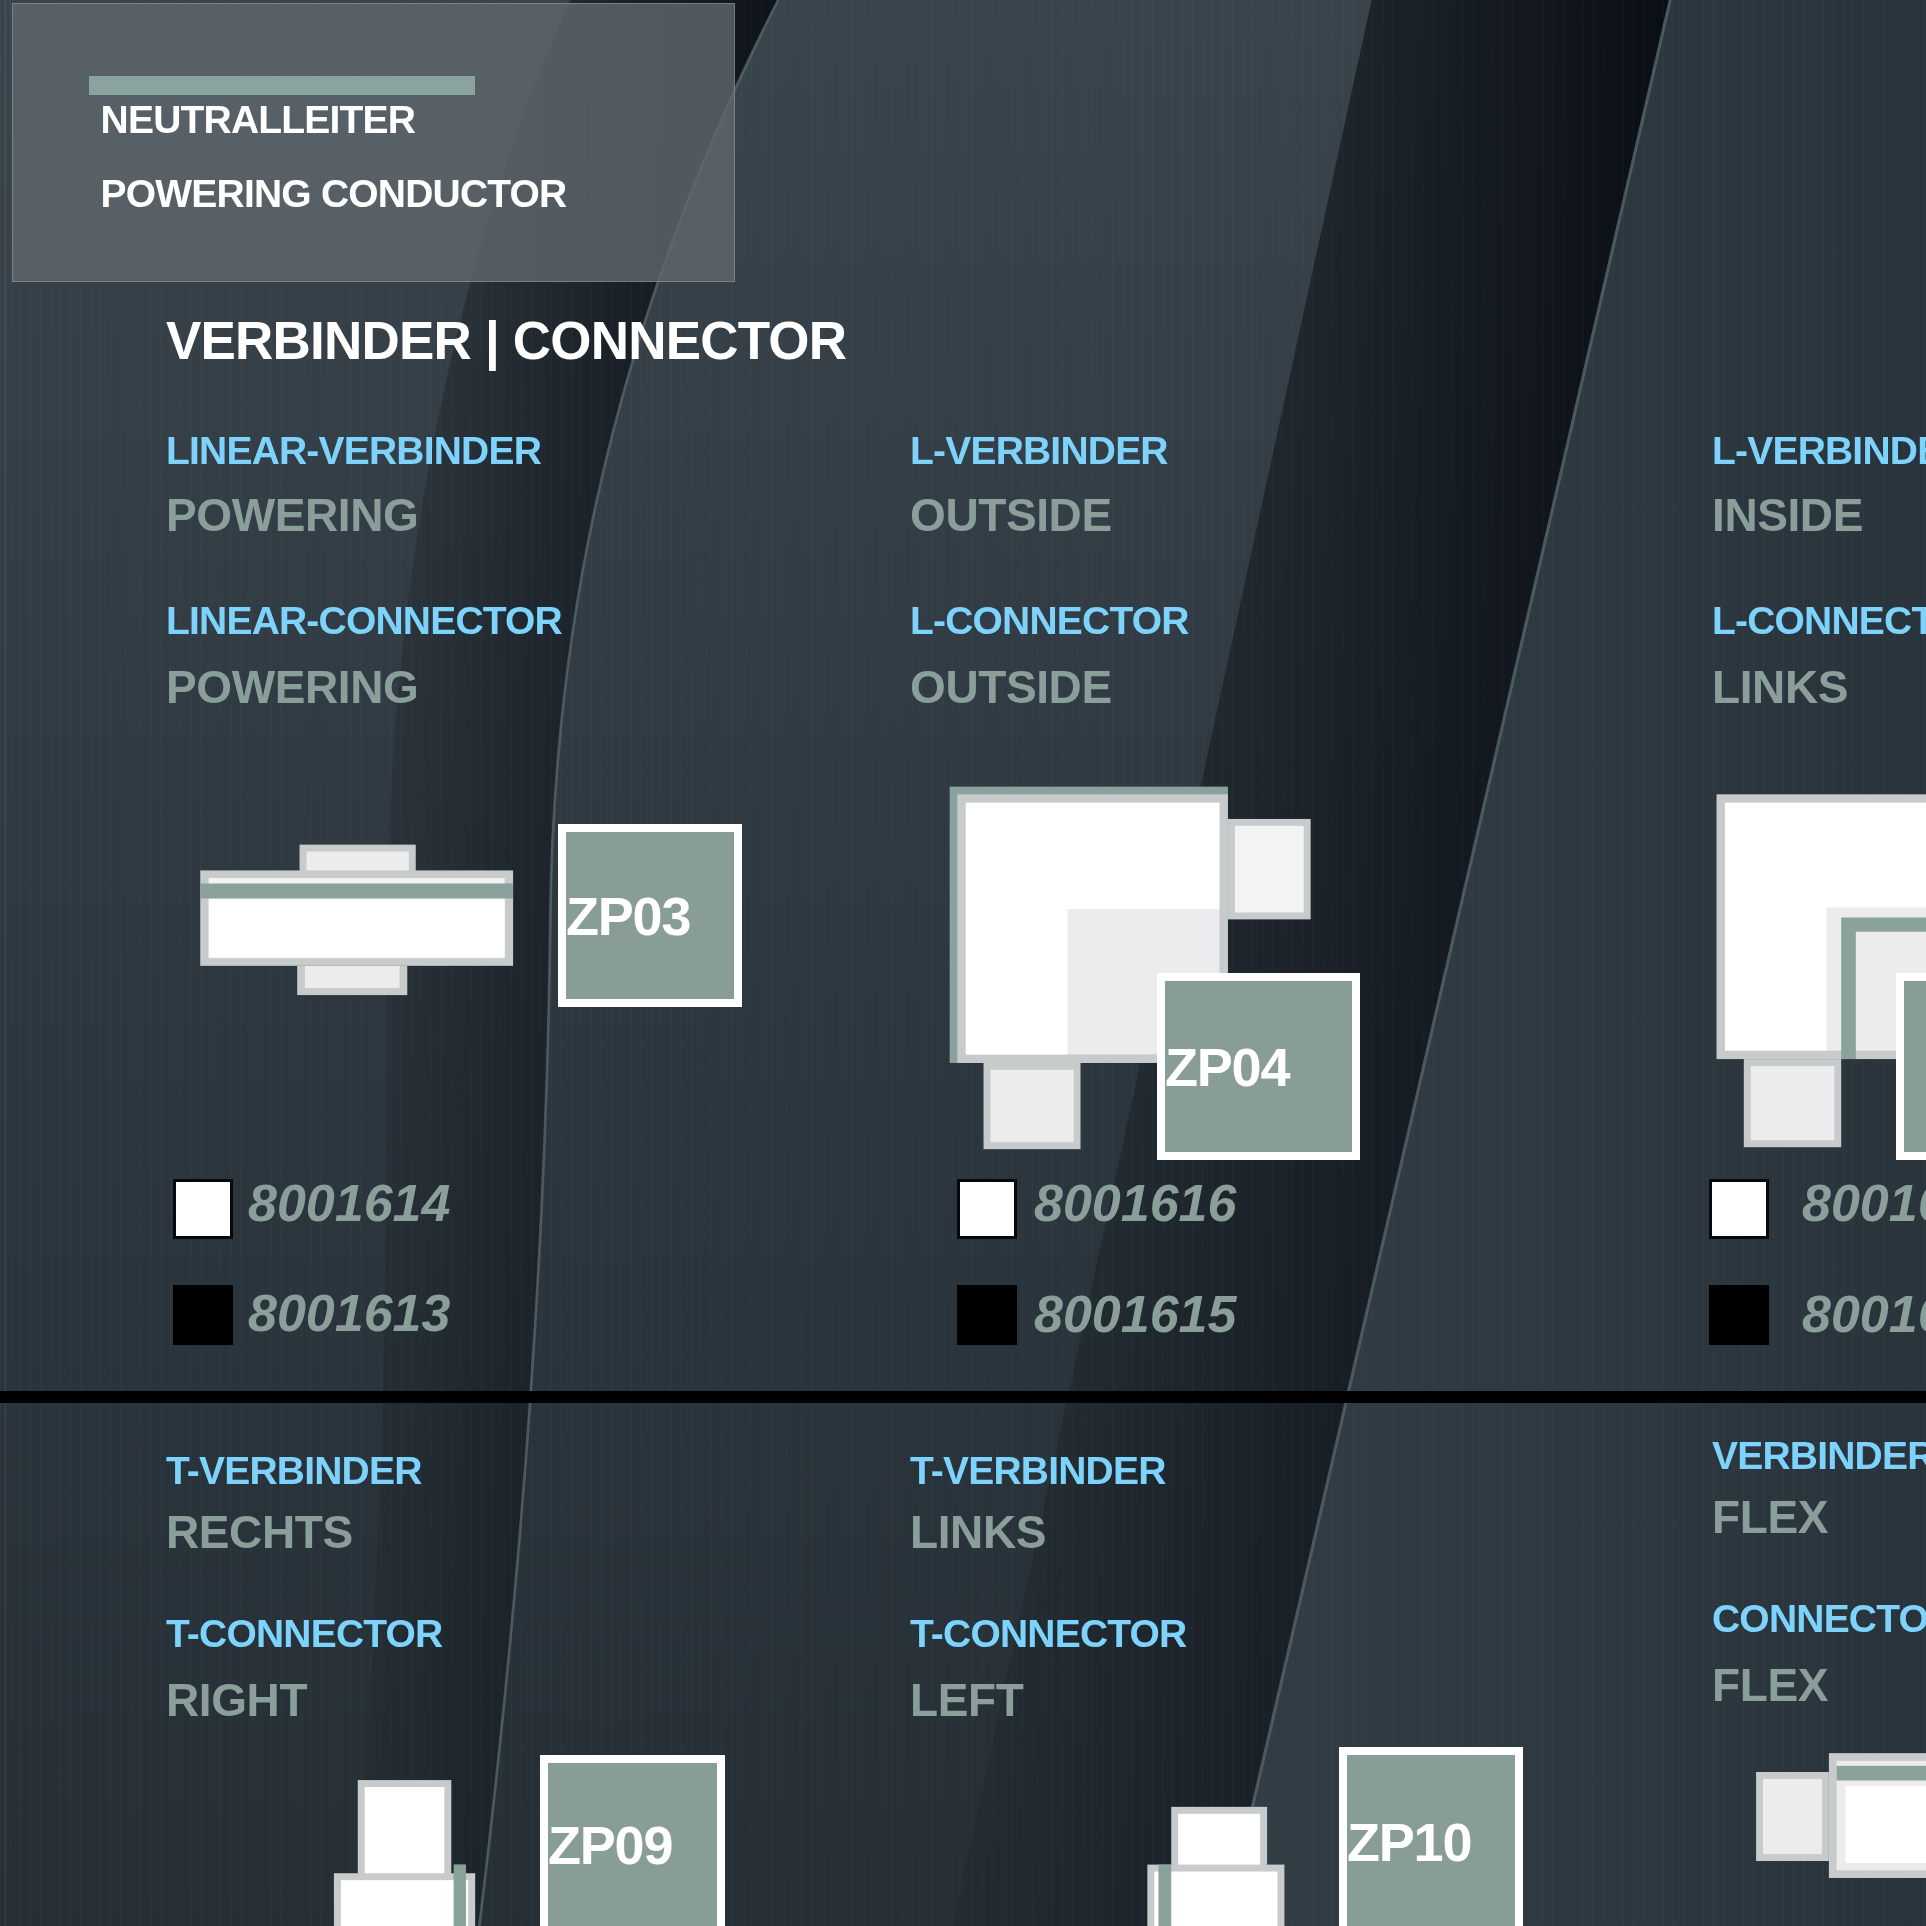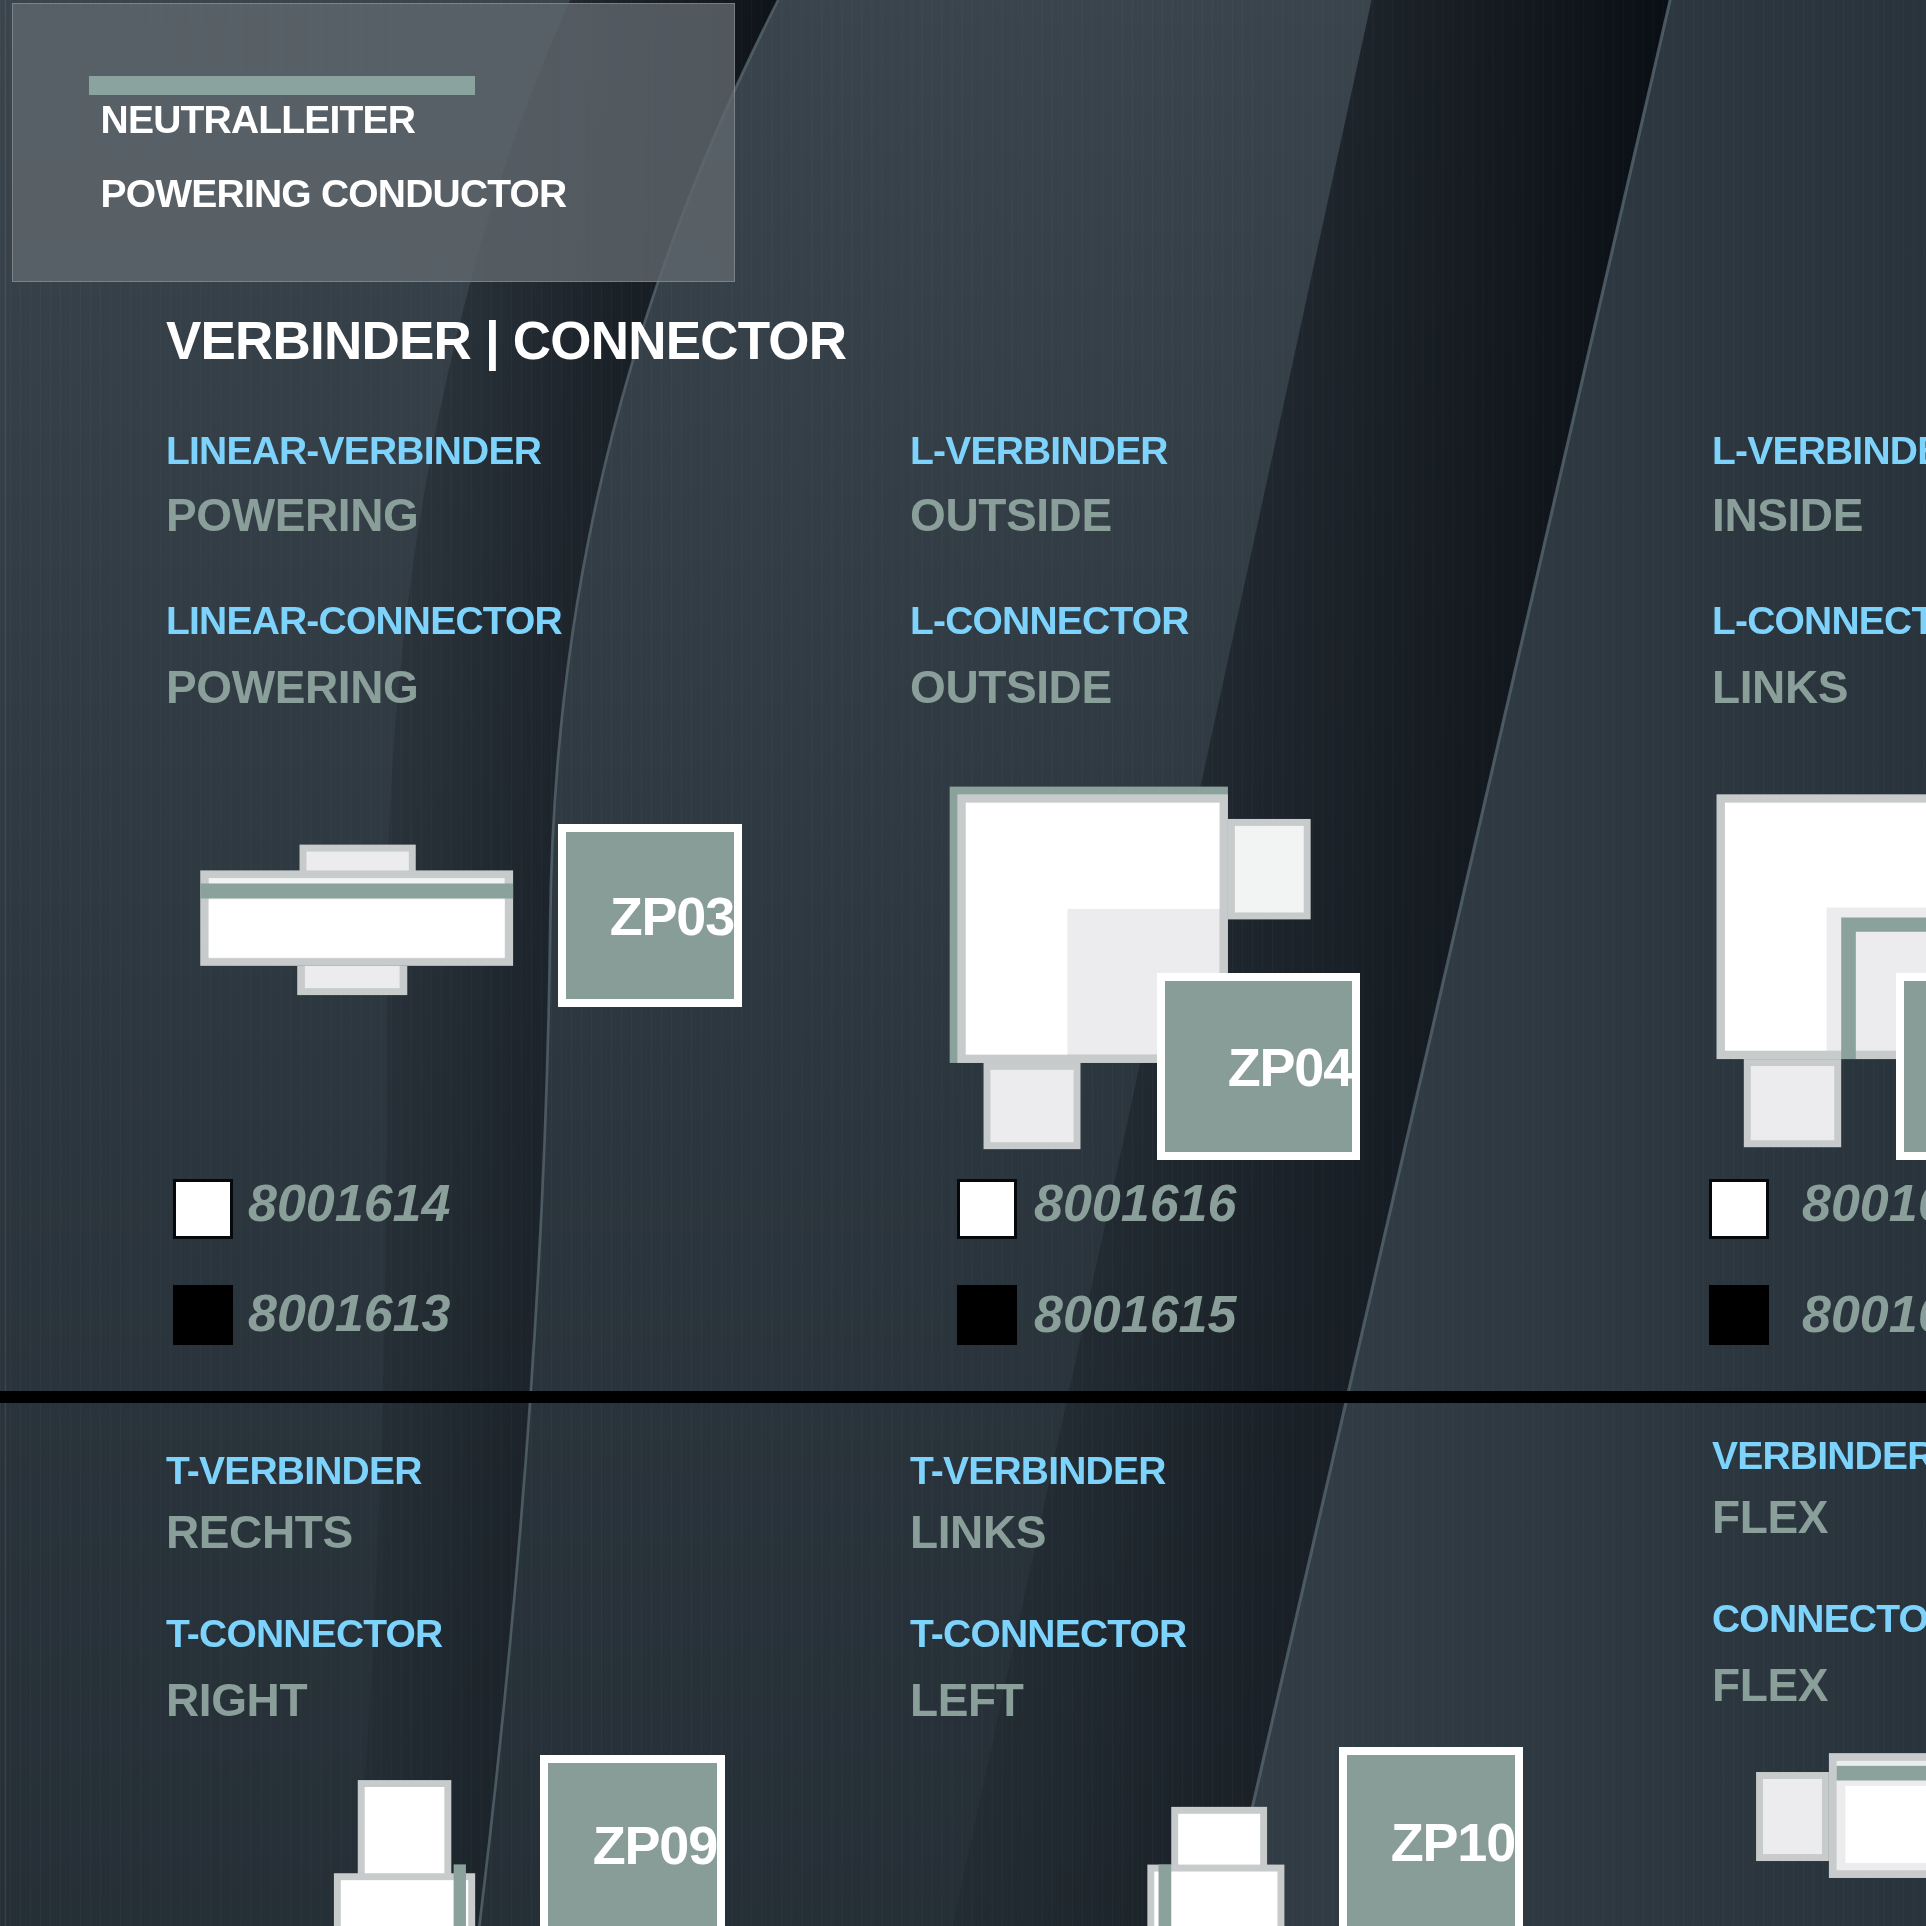--- a/index.html
+++ b/index.html
@@ -12,21 +12,21 @@
   .hdrbar{position:absolute;left:76px;top:72px;width:386px;height:18.5px;background:var(--panel_bar);}
   .hdrline{position:absolute;left:76px;color:#fff;font-weight:bold;font-size:39px;
     letter-spacing:-0.8px;white-space:nowrap;margin-left:12px;}
   .title{position:absolute;left:166px;top:310px;color:#fff;font-weight:bold;font-size:53px;
     letter-spacing:-0.8px;white-space:nowrap;z-index:2;}
   .h-de{position:absolute;color:#7dd3fc;font-weight:bold;font-size:39px;letter-spacing:-0.8px;
     white-space:nowrap;z-index:2;}
   .h-sub{position:absolute;color:var(--accent);font-weight:bold;font-size:46px;letter-spacing:-0.4px;
     white-space:nowrap;z-index:2;}
   .badge{position:absolute;background:var(--badge_fill);border:8.5px solid #ffffff;
-    box-sizing:border-box;display:flex;align-items:center;justify-content:flex-end;z-index:4;}
+    box-sizing:border-box;display:flex;align-items:center;justify-content:flex-start;z-index:4;}
   .badge span{color:#fff;font-weight:bold;font-size:54px;letter-spacing:-1.2px;}
   .sw{position:absolute;width:60px;height:60px;box-sizing:border-box;z-index:3;}
   .sw-white{background:#ffffff;border:3.1px solid #06090c;}
   .sw-black{background:#000000;}
   .code{position:absolute;color:var(--accent);font-weight:bold;font-size:52px;
     letter-spacing:0;white-space:nowrap;z-index:3;font-style:italic;}
   .divider{position:absolute;left:0;top:1391px;width:2408px;height:12.3px;background:var(--divider);z-index:2;}
   .prod{position:absolute;z-index:3;}
   .pg{fill:#c7cbcb;}       
   .pf{fill:#ececee;}       

